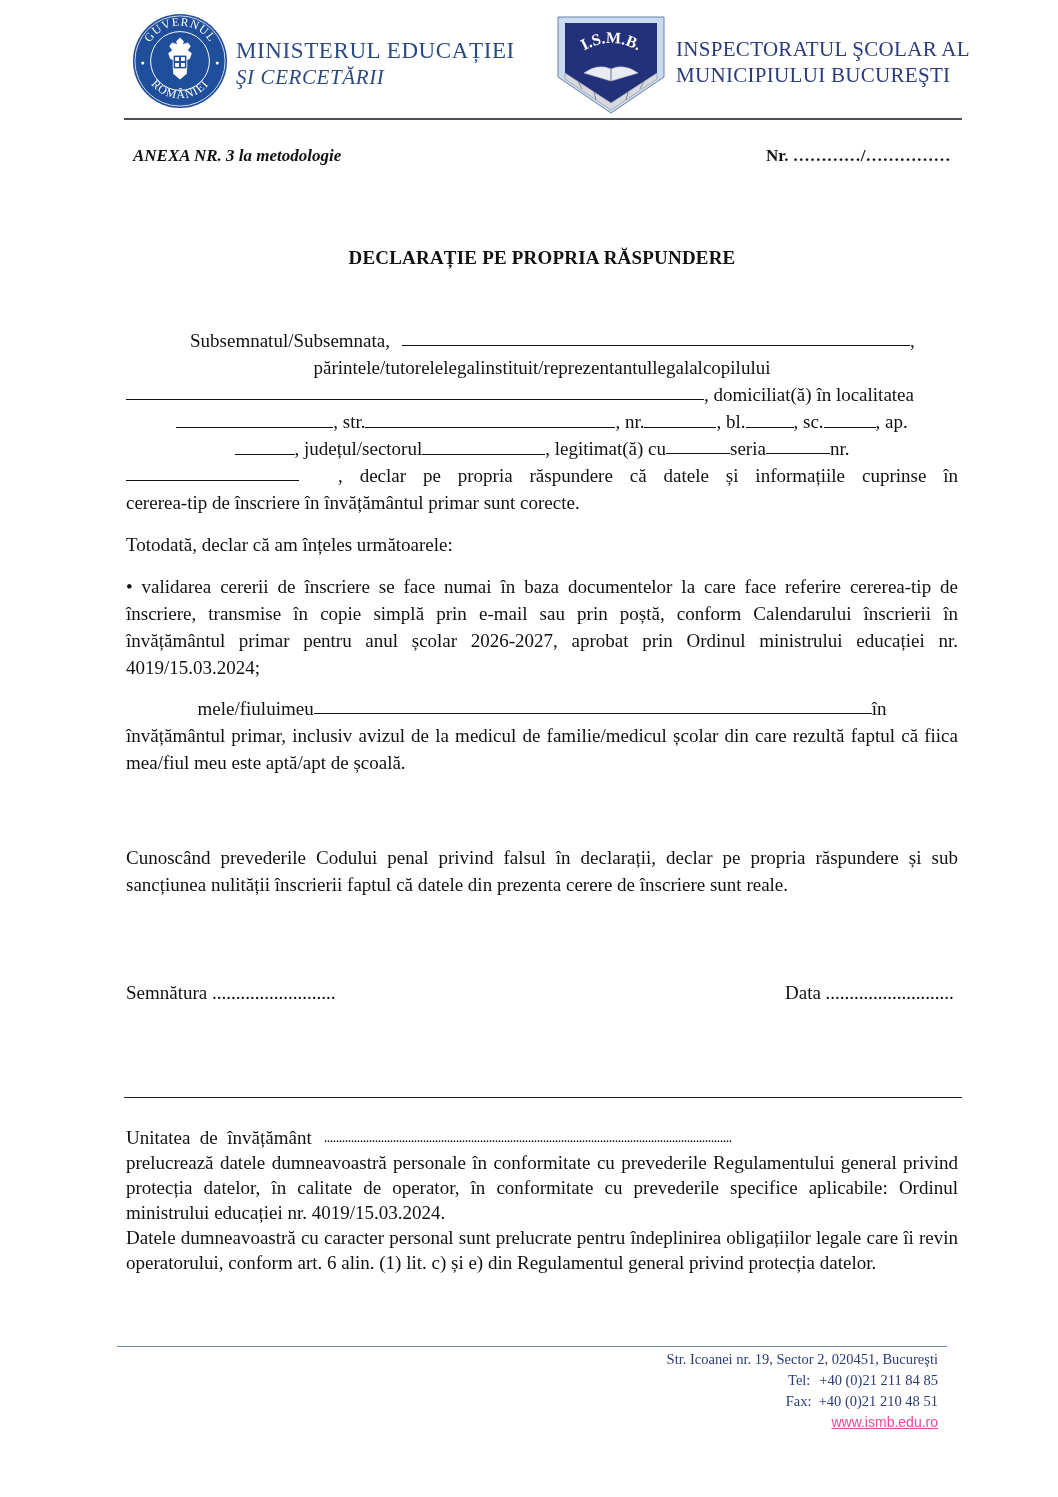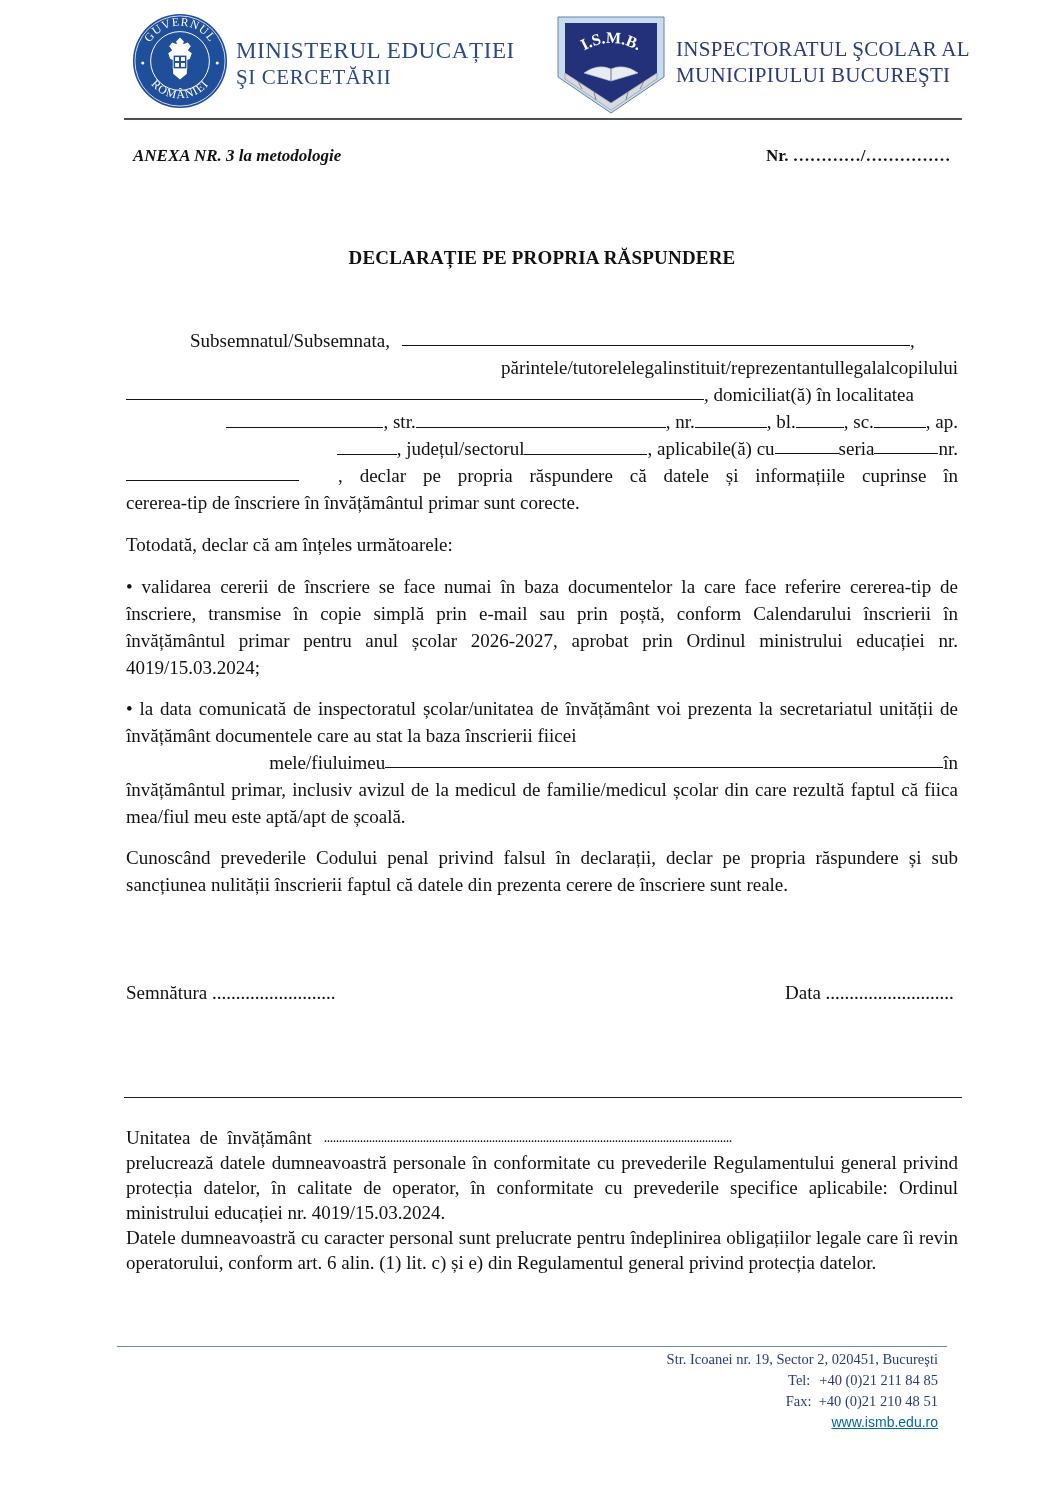--- a/index.html
+++ b/index.html
@@ -3,48 +3,48 @@
 <meta charset="utf-8">
 <style>
   html, body { margin: 0; padding: 0; background: #ffffff; }
   body { width: 1058px; height: 1497px; position: relative; overflow: hidden;
          font-family: "Liberation Serif", "DejaVu Serif", serif; color: #111; }
   .abs { position: absolute; }
 
   
   .logo-gov { left: 131px; top: 12px; width: 98px; height: 98px; }
   .ministry-text { left: 236px; top: 38px; color: #2a4a86; font-size: 23px; line-height: 26px; letter-spacing: 0.6px; font-family: "Liberation Serif", serif; }
-  .ministry-text .l2 { font-size: 21px; }
+  .ministry-text .l2 { font-size: 21px; font-style: italic; }
   .logo-ismb { left: 556px; top: 15px; width: 110px; height: 100px; }
   .ismb-text { left: 676px; top: 36px; color: #2a3a7a; font-size: 21px; line-height: 26px; letter-spacing: 0.3px; }
   .header-rule { left: 124px; top: 118px; width: 838px; height: 0; border-top: 2px solid #4a4f58; }
 
   
   .annex { left: 133px; top: 146px; font-style: italic; font-weight: bold; font-size: 17px; }
   .nr { left: 766px; top: 146px; font-weight: bold; font-size: 17px; }
 
   .title { left: 0; width: 1084px; top: 247px; text-align: center; font-weight: bold; font-size: 19px; letter-spacing: 0.2px; }
 
   
   .para { left: 126px; width: 832px; font-size: 19px; line-height: 27px; text-align: justify; }
   .blank { display: inline-block; border-bottom: 1px solid #111; height: 18px; vertical-align: baseline; }
-  .line { display: flex; justify-content: flex-end; white-space: nowrap; }
+  .line { display: flex; justify-content: center; white-space: nowrap; }
 
   .sig { left: 126px; top: 982px; font-size: 19px; text-align: right; }
   .date { left: 785px; top: 982px; font-size: 19px; }
 
   .sep-rule { left: 124px; top: 1097px; width: 838px; border-top: 1.5px solid #222; }
 
   .gdpr { left: 126px; width: 832px; font-size: 19px; line-height: 25px; text-align: justify; }
 
   
   .footer-rule { left: 117px; top: 1346px; width: 830px; border-top: 1px solid #6c8ab6; }
   .footer { right: 120px; top: 1349px; text-align: right; color: #2a3a7a; font-size: 14.5px; line-height: 21px; }
   .footer .lbl { display: inline-block; width: 40px; text-align: center; }
-  .footer .url { color: #0369a1; text-decoration: underline; font-family: "Liberation Sans", sans-serif; font-size: 14px; }
+  .footer .url { color: #ec4899; text-decoration: underline; font-family: "Liberation Sans", sans-serif; font-size: 14px; }
 </style>
 </head>
 <body>
 
 <div class="abs logo-gov">
   <svg width="98" height="98" viewBox="0 0 100 100">
     <circle cx="50" cy="50" r="48" fill="#1f4e9a"></circle>
     <circle cx="50" cy="50" r="46" fill="none" stroke="#ffffff" stroke-width="0.8"></circle>
     <circle cx="50" cy="50" r="30" fill="none" stroke="#ffffff" stroke-width="1"></circle>
     <defs>
@@ -124,39 +124,38 @@
   </div>
   <div class="line">
     <span><span class="blank" style="width:157px;"></span><span>, str.</span></span>
     <span><span class="blank" style="width:250px;"></span><span>, nr.</span></span>
     <span><span class="blank" style="width:72px;"></span><span>, bl.</span></span>
     <span><span class="blank" style="width:48px;"></span><span>, sc.</span></span>
     <span><span class="blank" style="width:52px;"></span><span>, ap.</span></span>
   </div>
   <div class="line">
     <span><span class="blank" style="width:60px;"></span><span>, județul/sectorul</span></span>
-    <span><span class="blank" style="width:123px;"></span><span>, aplicabile(ă) cu</span></span>
+    <span><span class="blank" style="width:123px;"></span><span>, legitimat(ă) cu</span></span>
     <span class="blank" style="width:64px;"></span>
     <span>seria</span>
     <span class="blank" style="width:64px;"></span>
     <span>nr.</span>
   </div>
   <div class="line" style="justify-content:flex-start;gap:39px;">
     <span class="blank" style="width:173px;"></span>
     <span style="flex:1; text-align:justify; text-align-last:justify;">, declar pe propria răspundere că datele și informațiile cuprinse în</span>
   </div>
   <div>cererea-tip de înscriere în învățământul primar sunt corecte.</div>
 </div>
 
 <div class="abs para" style="top:531px;">Totodată, declar că am înțeles următoarele:</div>
 
 <div class="abs para" style="top:573px;">• validarea cererii de înscriere se face numai în baza documentelor la care face referire cererea-tip de înscriere, transmise în copie simplă prin e-mail sau prin poștă, conform Calendarului înscrierii în învățământul primar pentru anul școlar 2026-2027, aprobat prin Ordinul ministrului educației nr. 4019/15.03.2024;</div>
 
 <div class="abs para" style="top:695px;">
-  <div style="text-align:justify;">• la data comunicată de inspectoratul școlar/unitatea de învățământ voi prezenta la secretariatul unității de învățământ documentele care au stat la baza înscrierii fiicei</div>
   <div class="line">
     <span>mele/fiului</span>
     <span>meu</span>
     <span class="blank" style="width:558px;"></span>
     <span>în</span>
   </div>
   <div style="text-align:justify;">învățământul primar, inclusiv avizul de la medicul de familie/medicul școlar din care rezultă faptul că fiica mea/fiul meu este aptă/apt de școală.</div>
 </div>
 
 <div class="abs para" style="top:844px;">Cunoscând prevederile Codului penal privind falsul în declarații, declar pe propria răspundere și sub sancțiunea nulității înscrierii faptul că datele din prezenta cerere de înscriere sunt reale.</div>

